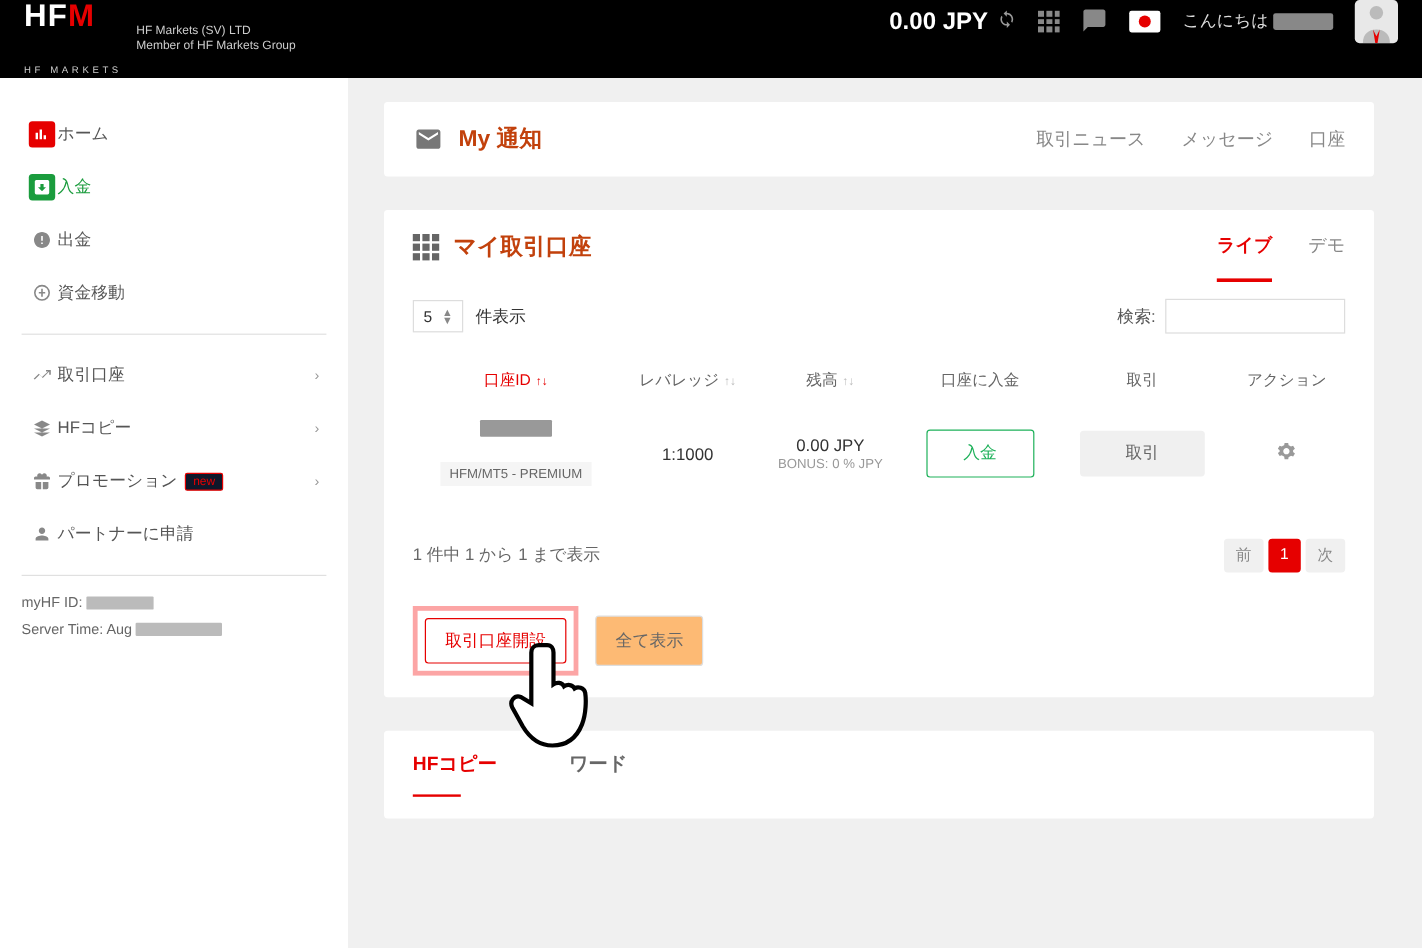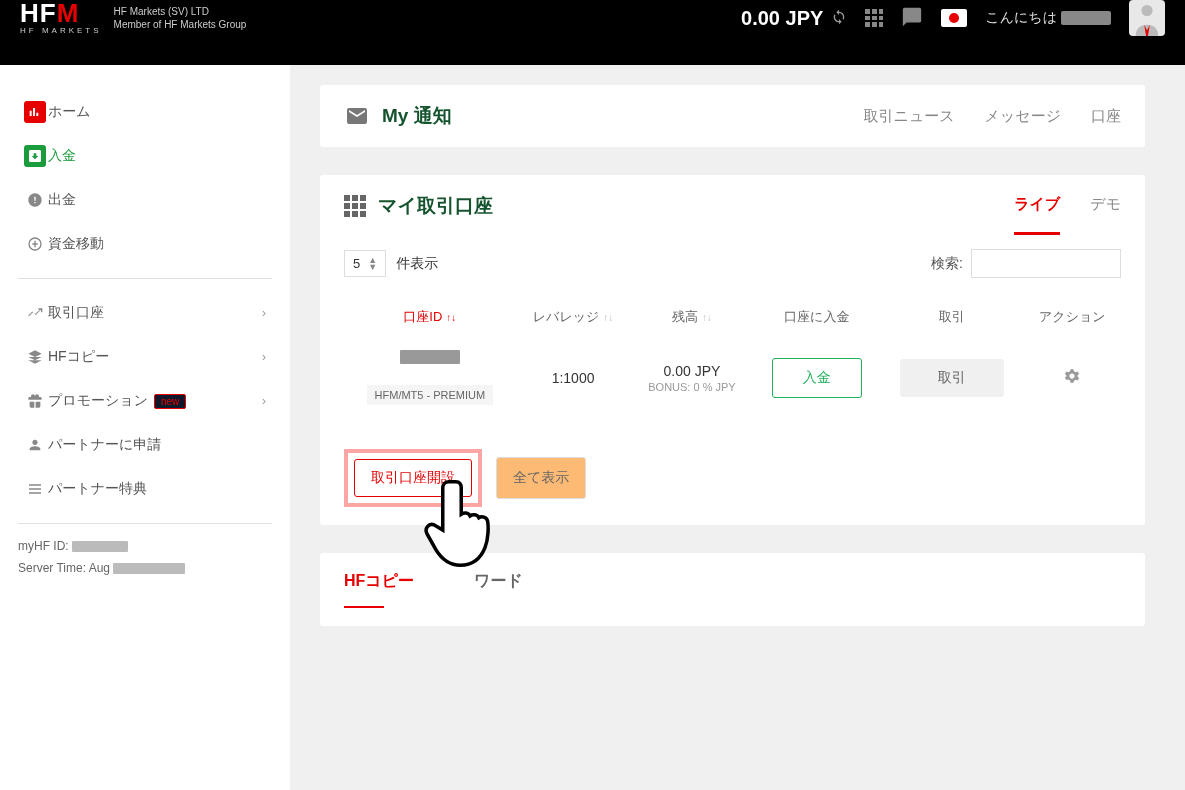--- a/index.html
+++ b/index.html
@@ -4,21 +4,21 @@
 <style>
   * { box-sizing: border-box; margin: 0; padding: 0; font-family: Arial, "Hiragino Sans", "Meiryo", sans-serif; }
   body { background: #f0f0f0; width: 1185px; height: 790px; overflow: hidden; font-size: 14px; color: #333; }
 
   
   .header { background: #000; color: #fff; height: 65px; display: flex; align-items: flex-start; padding: 0 20px; justify-content: space-between; }
   .header-left { display: flex; align-items: center; gap: 12px; }
   .logo { display: flex; flex-direction: column; }
   .logo-main { font-size: 26px; font-weight: 900; letter-spacing: 1px; line-height: 1; }
   .logo-main .red { color: #e60000; }
-  .logo-sub { font-size: 8px; letter-spacing: 3px; color: #ccc; }
+  .logo-sub { font-size: 8px; letter-spacing: 3px; color: #ccc; margin-top: 28px; }
   .logo-desc { font-size: 10px; color: #ccc; line-height: 1.3; }
   .header-right { display: flex; align-items: center; gap: 18px; }
   .balance { font-size: 20px; font-weight: 700; display:flex; align-items:center; gap:8px;}
   .refresh-icon svg { width: 16px; height: 16px; fill: #999; }
   .grid-icon { width: 18px; height: 18px; display: grid; grid-template-columns: repeat(3,1fr); gap:2px;}
   .grid-icon span { background:#888; }
   .chat-icon svg { width:22px; height:22px; fill:#888;}
   .flag { width: 26px; height: 18px; background:#fff; border-radius:2px; display:flex; align-items:center; justify-content:center;}
   .flag span { width:10px;height:10px;background:#e60000;border-radius:50%;}
   .greet { font-size: 14px; color:#ddd; display:flex; align-items:center; gap:4px;}
@@ -43,21 +43,21 @@
   .nav-divider { border-top:1px solid #e0e0e0; margin:12px 0;}
   .badge-new { background:#0f172a;border:1px solid #e60000;color:#e60000;font-size:10px;padding:1px 6px;border-radius:2px;margin-left:4px;}
   .side-info { font-size:12px;color:#666;line-height:1.8; margin-top:10px;}
   .side-info .blk { display:inline-block;background:#bbb;height:11px;vertical-align:middle;border-radius:1px;}
 
   
   .card { background:#fff; border-radius:3px; margin-bottom:28px; padding: 18px 24px;}
   .card-hd { display:flex; align-items:center; gap:12px; }
   .card-hd .cicon { width:26px;height:26px;display:flex;align-items:center;justify-content:center;}
   .card-hd .cicon svg{fill:#777;}
-  .card-hd h2 { font-size:19px;font-weight:700;color:#14532d;}
+  .card-hd h2 { font-size:19px;font-weight:700;color:#c2410c;}
   .card-hd .tabs { margin-left:auto;display:flex;gap:30px;}
   .card-hd .tab { color:#888;font-size:15px;cursor:pointer;}
   .card-hd .tab.active-red{color:#e60000;font-weight:600;border-bottom:3px solid #e60000;padding-bottom:18px;margin-bottom:-18px;}
 
   
   .grid-icon2 { width:22px;height:22px;display:grid;grid-template-columns:repeat(3,1fr);gap:2px;}
   .grid-icon2 span{background:#666;}
 
   .tbl-controls { display:flex; align-items:center; justify-content:space-between; margin-top:30px;}
   .select-box { border:1px solid #ddd; padding:5px 8px; display:flex;align-items:center;gap:8px;font-size:13px;}
@@ -214,28 +214,20 @@
       <span class="badge-new">new</span>
       <span class="chev">›</span>
     </div>
     <div class="nav-item">
       <span class="nicon">
           <svg viewBox="0 0 24 24">
             <path d="M12 12c2.2 0 4-1.8 4-4s-1.8-4-4-4-4 1.8-4 4 1.8 4 4 4zm0 2c-2.7 0-8 1.3-8 4v2h16v-2c0-2.7-5.3-4-8-4z"></path>
           </svg>
         </span>
       <span>パートナーに申請</span>
-    </div>
-    <div class="nav-item">
-      <span class="nicon">
-          <svg viewBox="0 0 24 24">
-            <path d="M3 5h18v2H3V5zm0 6h18v2H3v-2zm0 6h18v2H3v-2z"></path>
-          </svg>
-        </span>
-      <span>パートナー特典</span>
     </div>
     <div class="nav-divider"></div>
     <div class="side-info">
       <div><span>myHF ID:</span> <span class="blk" style="width:56px"></span></div>
       <div><span>Server Time: Aug</span> <span class="blk" style="width:72px"></span></div>
     </div>
   </div>
 
   <div class="main">
 
@@ -313,20 +305,28 @@
             </td>
             <td><button class="btn-outline-green">入金</button></td>
             <td><button class="btn-grey">取引</button></td>
             <td><span class="gear-icon"><svg viewBox="0 0 24 24">
                     <path d="M19.4 13l.05-.5c.05-.5.05-1 0-1.5l2-1.6-2-3.4-2.4.9c-.8-.6-1.6-1.1-2.6-1.4L14 3h-4l-.5 2.5c-1 .3-1.8.8-2.6 1.4l-2.4-.9-2 3.4 2 1.6c-.05.5-.05 1 0 1.5L2.5 14l2 3.4 2.4-.9c.8.6 1.6 1.1 2.6 1.4L10 21h4l.5-2.5c1-.3 1.8-.8 2.6-1.4l2.4.9 2-3.4-2.1-1.6zM12 15.5c-1.9 0-3.5-1.6-3.5-3.5s1.6-3.5 3.5-3.5 3.5 1.6 3.5 3.5-1.6 3.5-3.5 3.5z"></path>
                   </svg></span></td>
           </tr>
         </tbody>
       </table>
 
+      <div class="tbl-footer">
+        <span>1 件中 1 から 1 まで表示</span>
+        <div class="pager">
+          <span class="pg-btn">前</span>
+          <span class="pg-btn active">1</span>
+          <span class="pg-btn">次</span>
+        </div>
+      </div>
 
       <div class="card-actions">
         <span class="highlight-box">
           <button class="btn-outline-red">取引口座開設</button>
         </span>
         <button class="btn-outline-grey">全て表示</button>
         <div class="hand-cursor">
           <svg viewBox="0 0 100 110">
             <path d="M42 8 c4 0 6 3 6 7 v30 c3-2 8-2 10 2 c3-2 8-2 10 2 c3-2 9-1 10 4 c1 6 1 20 -3 30 c-4 10 -12 20 -28 20 c-14 0 -22-8 -28-18 l-10-18 c-3-6 2-12 8-10 l10 6 v-48 c0-4 3-7 7-7 z" fill="#fff" stroke="#000" stroke-width="4"></path>
           </svg>

